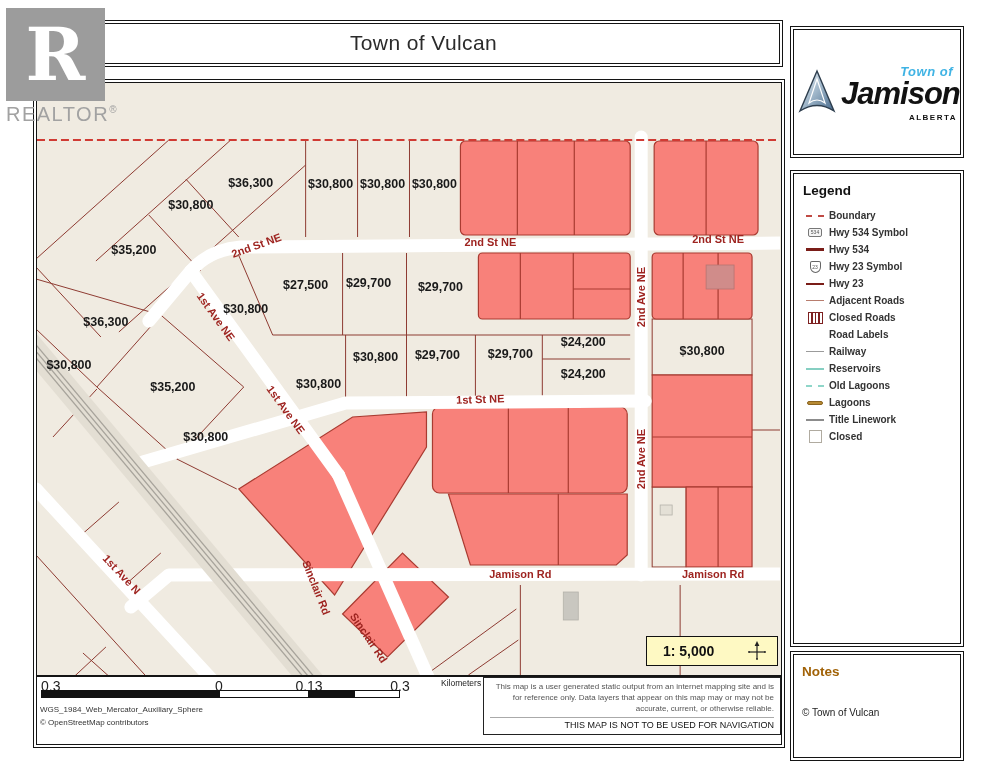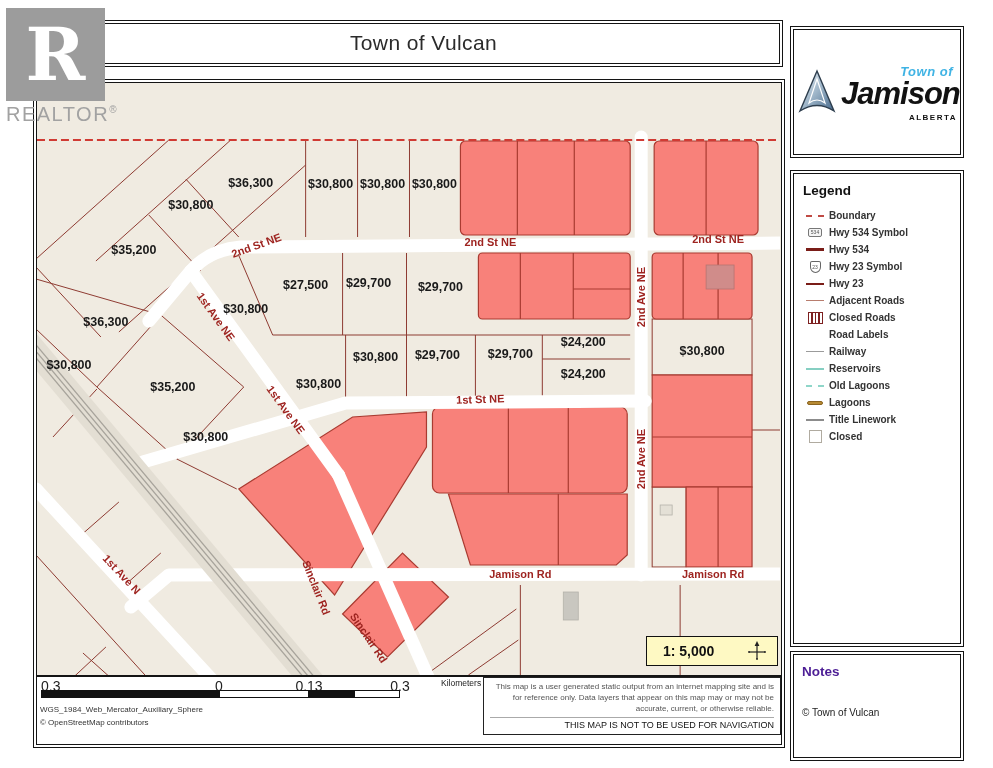--- a/index.html
+++ b/index.html
@@ -85,21 +85,21 @@
   .ic-railway{width:18px;height:1.5px;background:#9b9b9b;}
   .ic-reservoir{width:18px;height:2px;background:#86cfc2;}
   .ic-oldlagoon{width:18px;height:0;border-top:2px dashed #8fd6c9;}
   .ic-lagoon{width:16px;height:4px;background:#b78a33;border:1px solid #8a6420;border-radius:2px;}
   .ic-titlework{width:18px;height:2px;background:#8c8c8c;}
   .ic-parcels{width:13px;height:13px;background:#fff;border:1px solid #b0aba0;}
 
   
   .notes-box{left:790px;top:651px;width:174px;height:110px;}
   .notes-content{padding:9px 8px;}
-  .notes-title{font-size:13.5px;font-weight:bold;color:#4c1d95;margin:0 0 11px 0;}
+  .notes-title{font-size:13.5px;font-weight:bold;color:#a16207;margin:0 0 11px 0;}
   .notes-text{font-size:10px;color:#222;margin-top:28px;}
 </style>
 </head>
 <body>
 
 <div class="sheet">
 
   <div class="dbox title-box">
     <div class="dbox-in">
       <div class="title-text">Town of Vulcan</div>

